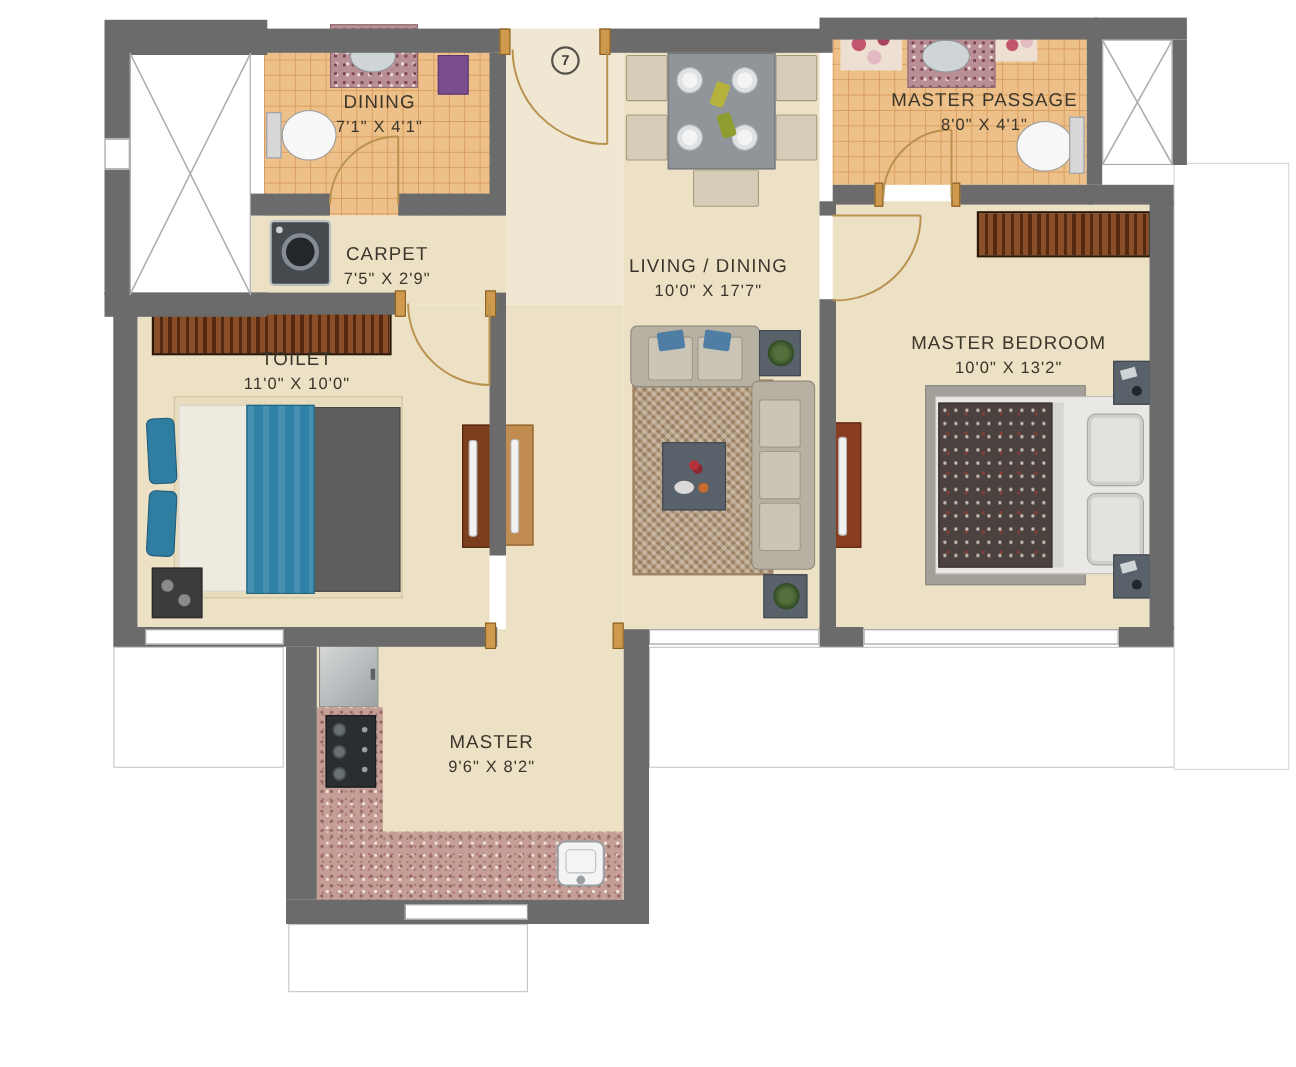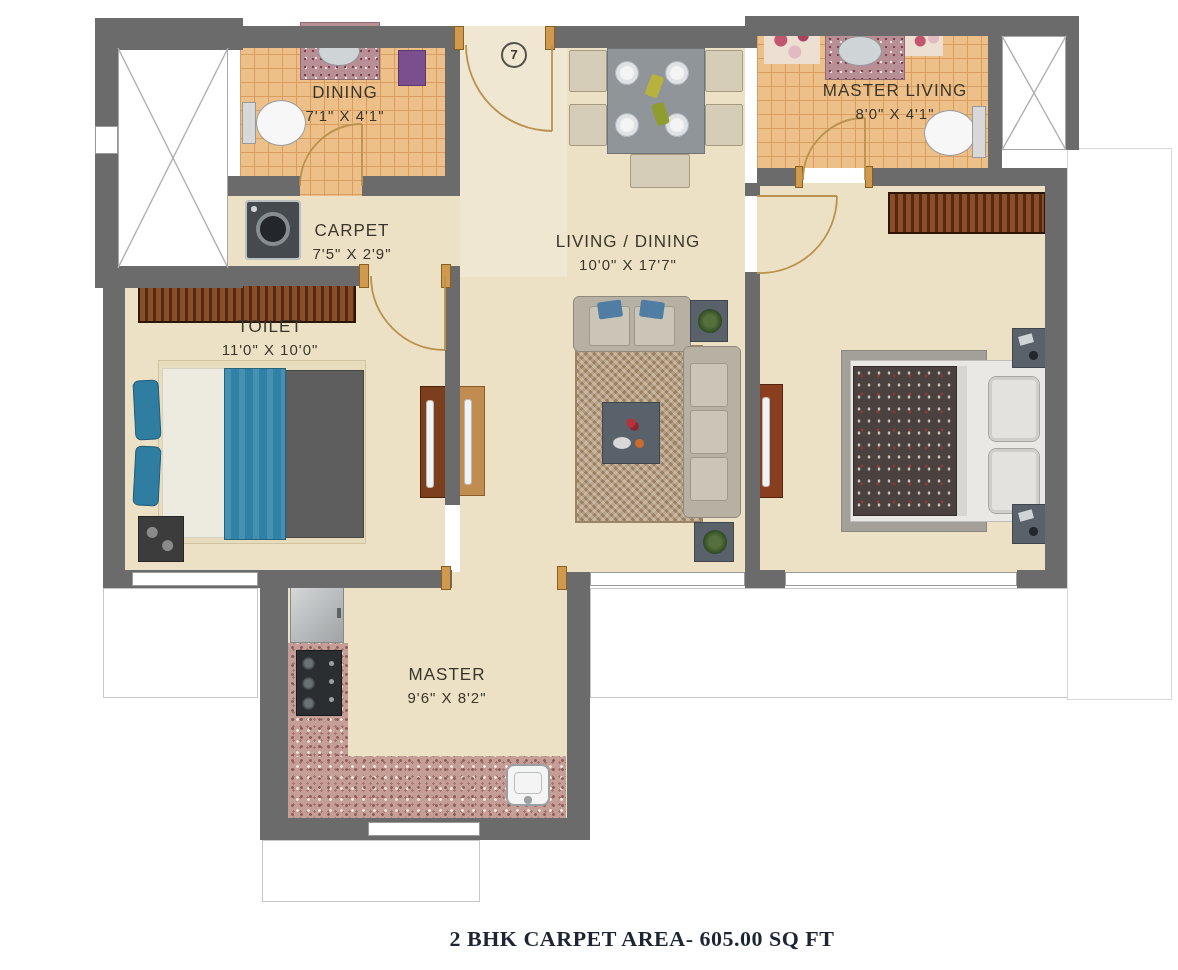--- a/index.html
+++ b/index.html
@@ -251,35 +251,38 @@
       <line x1="1002" y1="36" x2="1066" y2="150"></line>
         <line x1="1066" y1="36" x2="1002" y2="150"></line>
     </g>
   </svg>
 
   <div class="label" style="left:345px;top:84px">
     <div class="rname">DINING</div>
     <div class="rdims">7'1" X 4'1"</div>
   </div>
   <div class="label" style="left:895px;top:82px">
-    <div class="rname">MASTER LIVING</div>
+    <div class="rname">MASTER PASSAGE</div>
     <div class="rdims">8'0" X 4'1"</div>
   </div>
   <div class="label" style="left:352px;top:222px">
     <div class="rname">CARPET</div>
     <div class="rdims">7'5" X 2'9"</div>
   </div>
-  <div class="label" style="left:628px;top:233px">
+  <div class="label" style="left:644px;top:233px">
     <div class="rname">LIVING / DINING</div>
     <div class="rdims">10'0" X 17'7"</div>
   </div>
   <div class="label" style="left:270px;top:318px">
     <div class="rname">TOILET</div>
     <div class="rdims">11'0" X 10'0"</div>
   </div>
+  <div class="label" style="left:917px;top:303px">
+    <div class="rname">MASTER BEDROOM</div>
+    <div class="rdims">10'0" X 13'2"</div>
+  </div>
   <div class="label" style="left:447px;top:666px">
     <div class="rname">MASTER</div>
     <div class="rdims">9'6" X 8'2"</div>
   </div>
 
   <div class="unit-badge">7</div>
-  <div class="caption">2 BHK CARPET AREA- 605.00 SQ FT</div>
 </div>
 
 </body></html>

